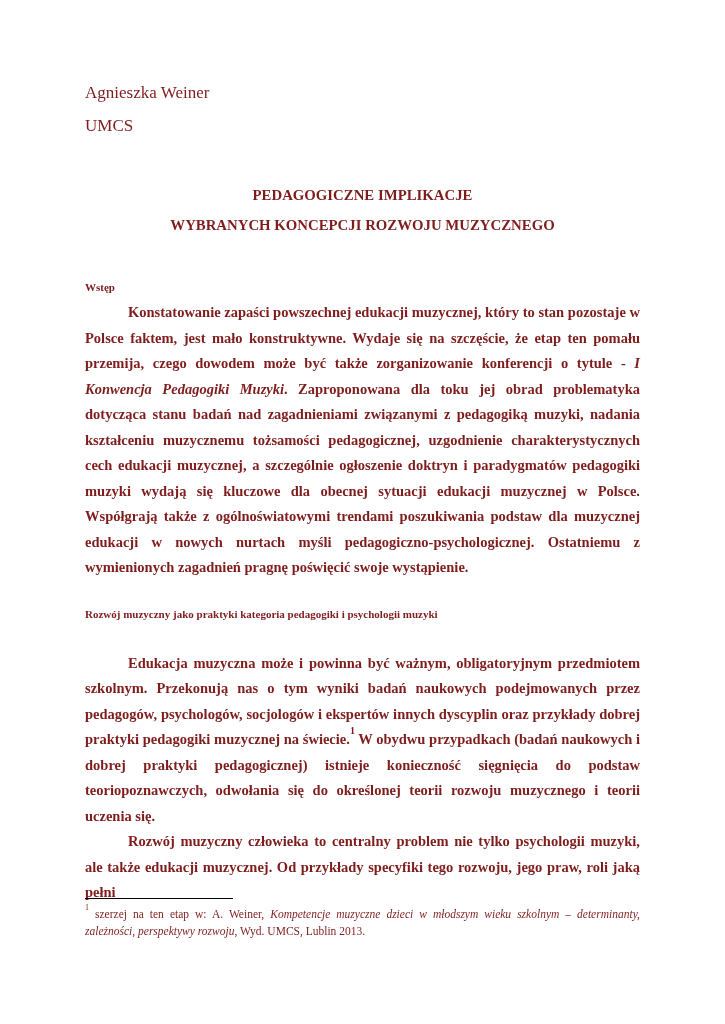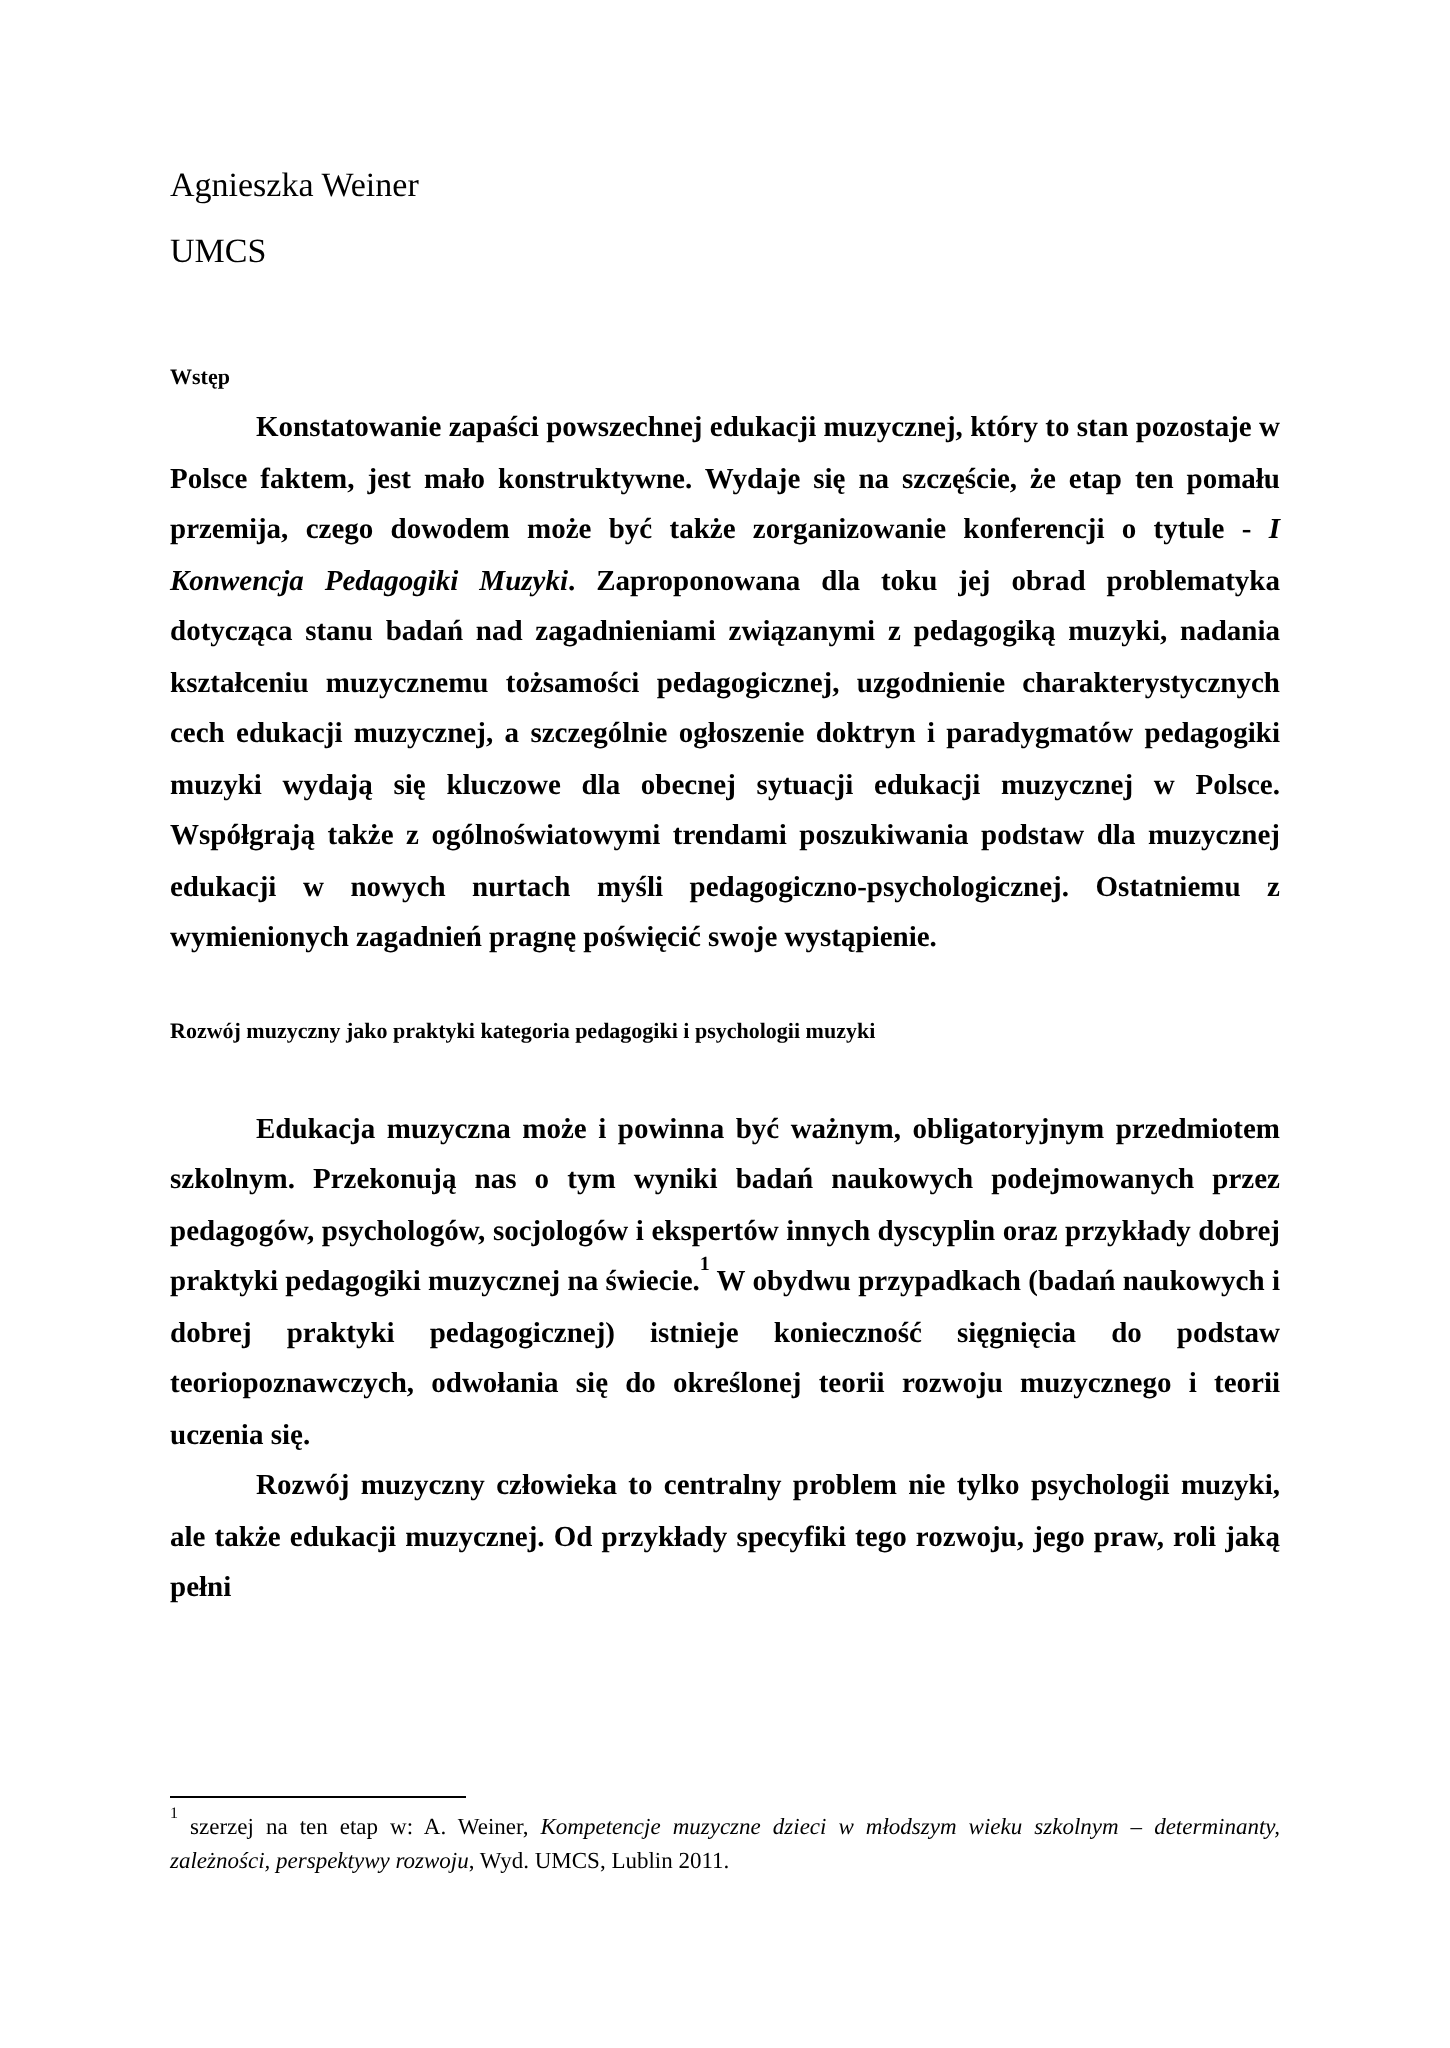--- a/index.html
+++ b/index.html
@@ -2,21 +2,21 @@
 <html><head>
 <meta charset="utf-8">
 <style>
   * { margin: 0; padding: 0; box-sizing: border-box; }
   html, body { background: #ffffff; }
   .page {
     position: relative;
     width: 725px;
     height: 1024px;
     background: #ffffff;
-    color: #000000;
+    color: #7f1d1d;
     font-family: "Liberation Serif", "DejaVu Serif", serif;
     padding: 76px 85px 0 85px;
     overflow: hidden;
   }
   .author-line {
     font-size: 17px;
     line-height: 33px;
     font-weight: normal;
   }
   .title-block {
@@ -68,29 +68,33 @@
 </head>
 <body>
 
 <div class="page">
 
   <div class="author-block">
     <div class="author-line">Agnieszka Weiner</div>
     <div class="author-line">UMCS</div>
   </div>
 
+  <div class="title-block">
+    <div>PEDAGOGICZNE IMPLIKACJE</div>
+    <div>WYBRANYCH KONCEPCJI ROZWOJU MUZYCZNEGO</div>
+  </div>
 
   <div class="section-heading heading-wstep">Wstęp</div>
 
   <p class="par"><span>Konstatowanie zapaści powszechnej edukacji muzycznej, który to stan pozostaje w Polsce faktem, jest mało konstruktywne. Wydaje się na szczęście, że etap ten pomału przemija, czego dowodem może być także zorganizowanie konferencji o tytule - </span><span class="it">I Konwencja Pedagogiki Muzyki</span><span>. Zaproponowana dla toku jej obrad problematyka dotycząca stanu badań nad zagadnieniami związanymi z pedagogiką muzyki, nadania kształceniu muzycznemu tożsamości pedagogicznej, uzgodnienie charakterystycznych cech edukacji muzycznej, a szczególnie ogłoszenie doktryn i paradygmatów pedagogiki muzyki wydają się kluczowe dla obecnej sytuacji edukacji muzycznej w Polsce. Współgrają także z ogólnoświatowymi trendami poszukiwania podstaw dla muzycznej edukacji w nowych nurtach myśli pedagogiczno-psychologicznej. Ostatniemu z wymienionych zagadnień pragnę poświęcić swoje wystąpienie.</span></p>
 
   <div class="section-heading heading-rozwoj">Rozwój muzyczny jako praktyki kategoria pedagogiki i psychologii muzyki</div>
 
   <p class="par"><span>Edukacja muzyczna może i powinna być ważnym, obligatoryjnym przedmiotem szkolnym. Przekonują nas o tym wyniki badań naukowych podejmowanych przez pedagogów, psychologów, socjologów i ekspertów innych dyscyplin oraz przykłady dobrej praktyki pedagogiki muzycznej na świecie.</span><sup class="sup">1</sup><span> W obydwu przypadkach (badań naukowych i dobrej praktyki pedagogicznej) istnieje konieczność sięgnięcia do podstaw teoriopoznawczych, odwołania się do określonej teorii rozwoju muzycznego i teorii uczenia się.</span></p>
 
   <p class="par"><span>Rozwój muzyczny człowieka to centralny problem nie tylko psychologii muzyki, ale także edukacji muzycznej. Od przykłady specyfiki tego rozwoju, jego praw, roli jaką pełni</span></p>
 
   <div class="footnote-area">
     <div class="footnote-rule"></div>
-    <p class="footnote"><sup class="sup">1</sup><span> szerzej na ten etap w: A. Weiner, </span><span class="it">Kompetencje muzyczne dzieci w młodszym wieku szkolnym – determinanty, zależności, perspektywy rozwoju</span><span>, Wyd. UMCS, Lublin 2011.</span></p>
+    <p class="footnote"><sup class="sup">1</sup><span> szerzej na ten etap w: A. Weiner, </span><span class="it">Kompetencje muzyczne dzieci w młodszym wieku szkolnym – determinanty, zależności, perspektywy rozwoju</span><span>, Wyd. UMCS, Lublin 2013.</span></p>
   </div>
 
 </div>
 
 </body></html>

